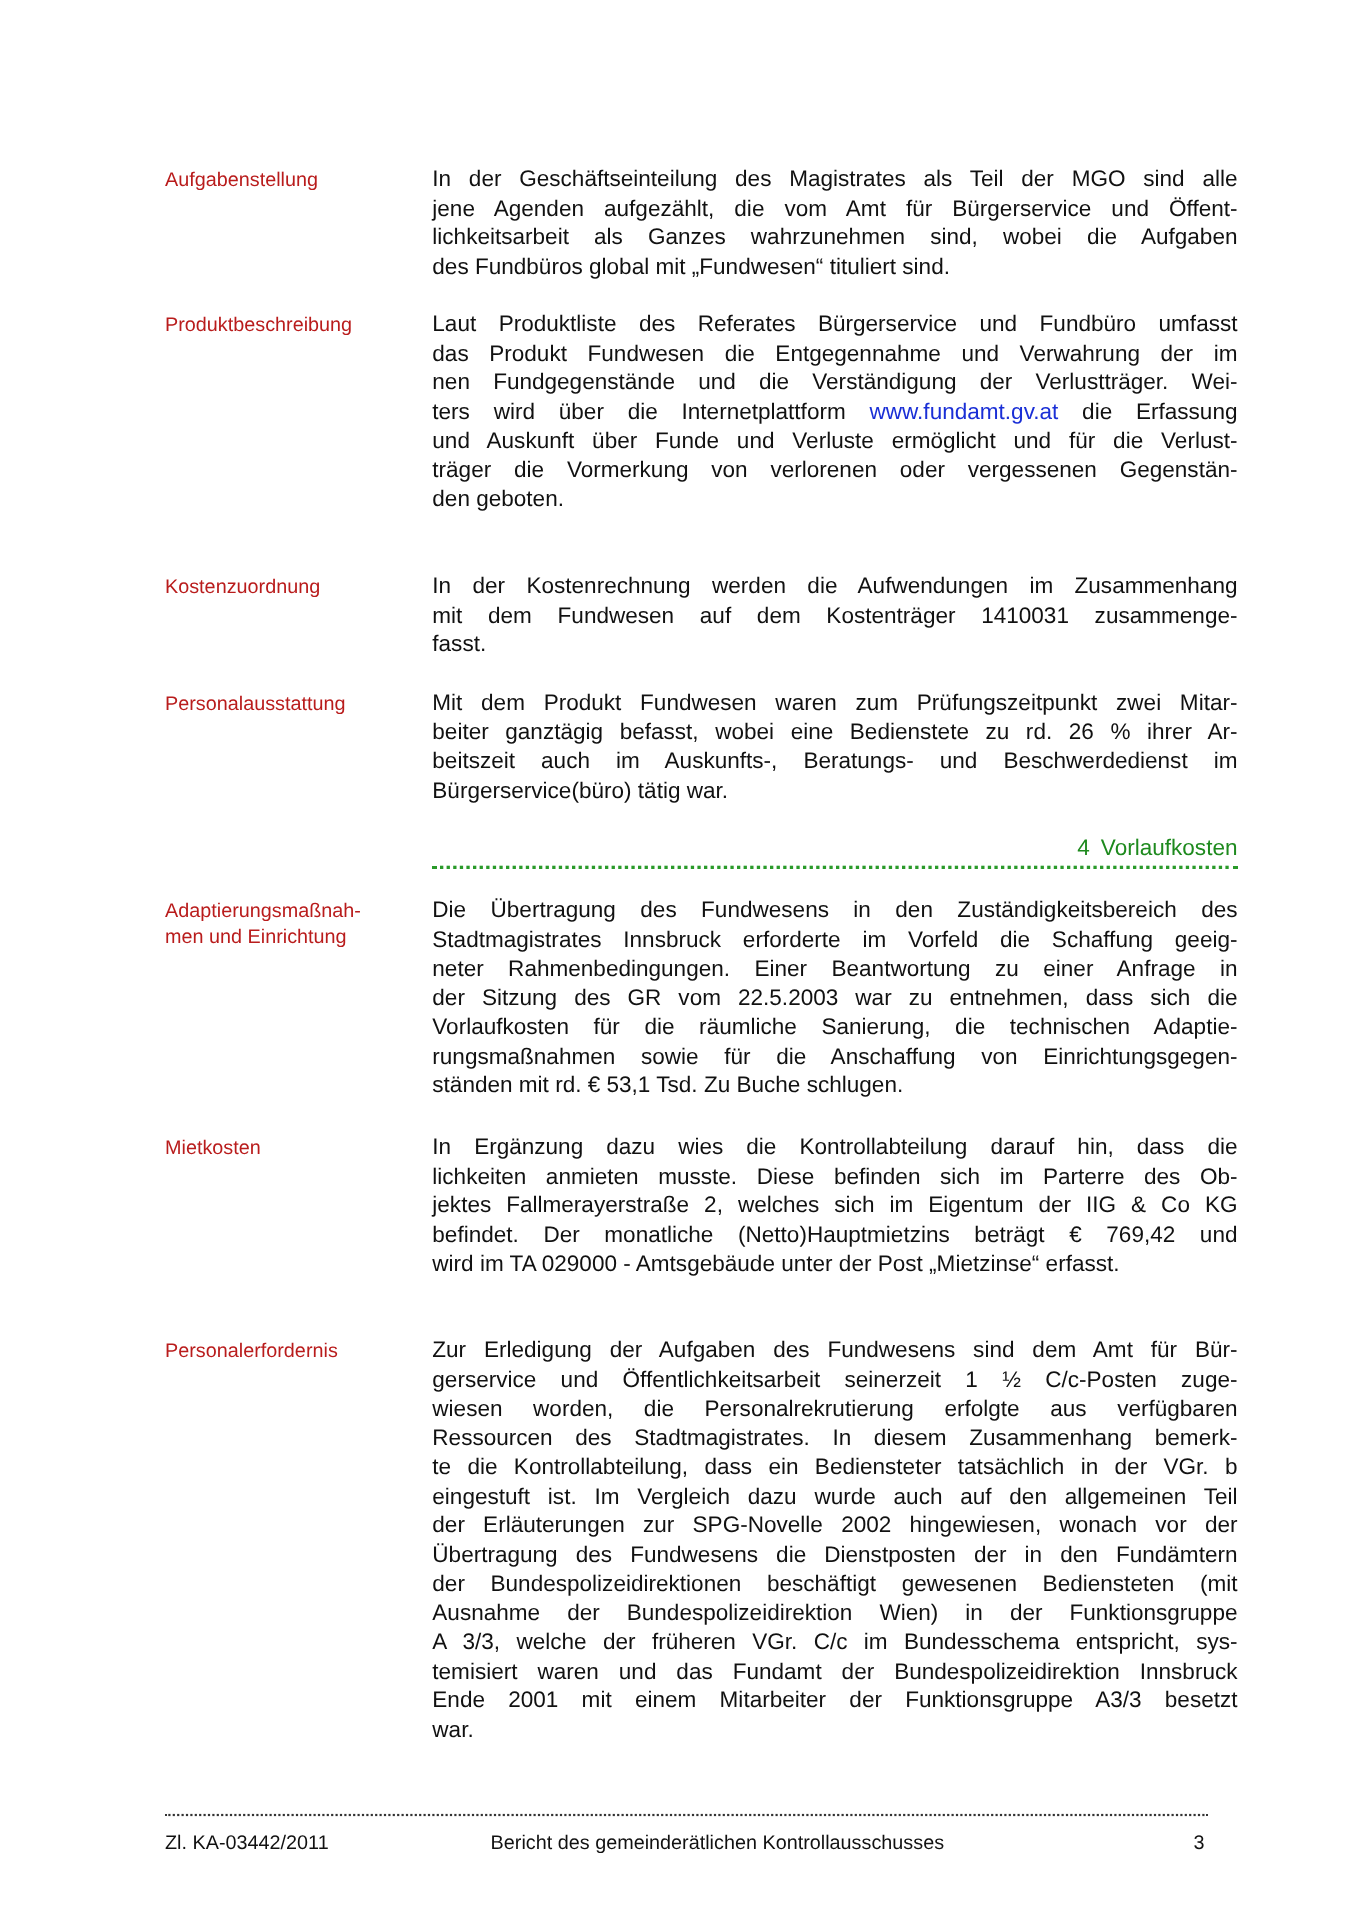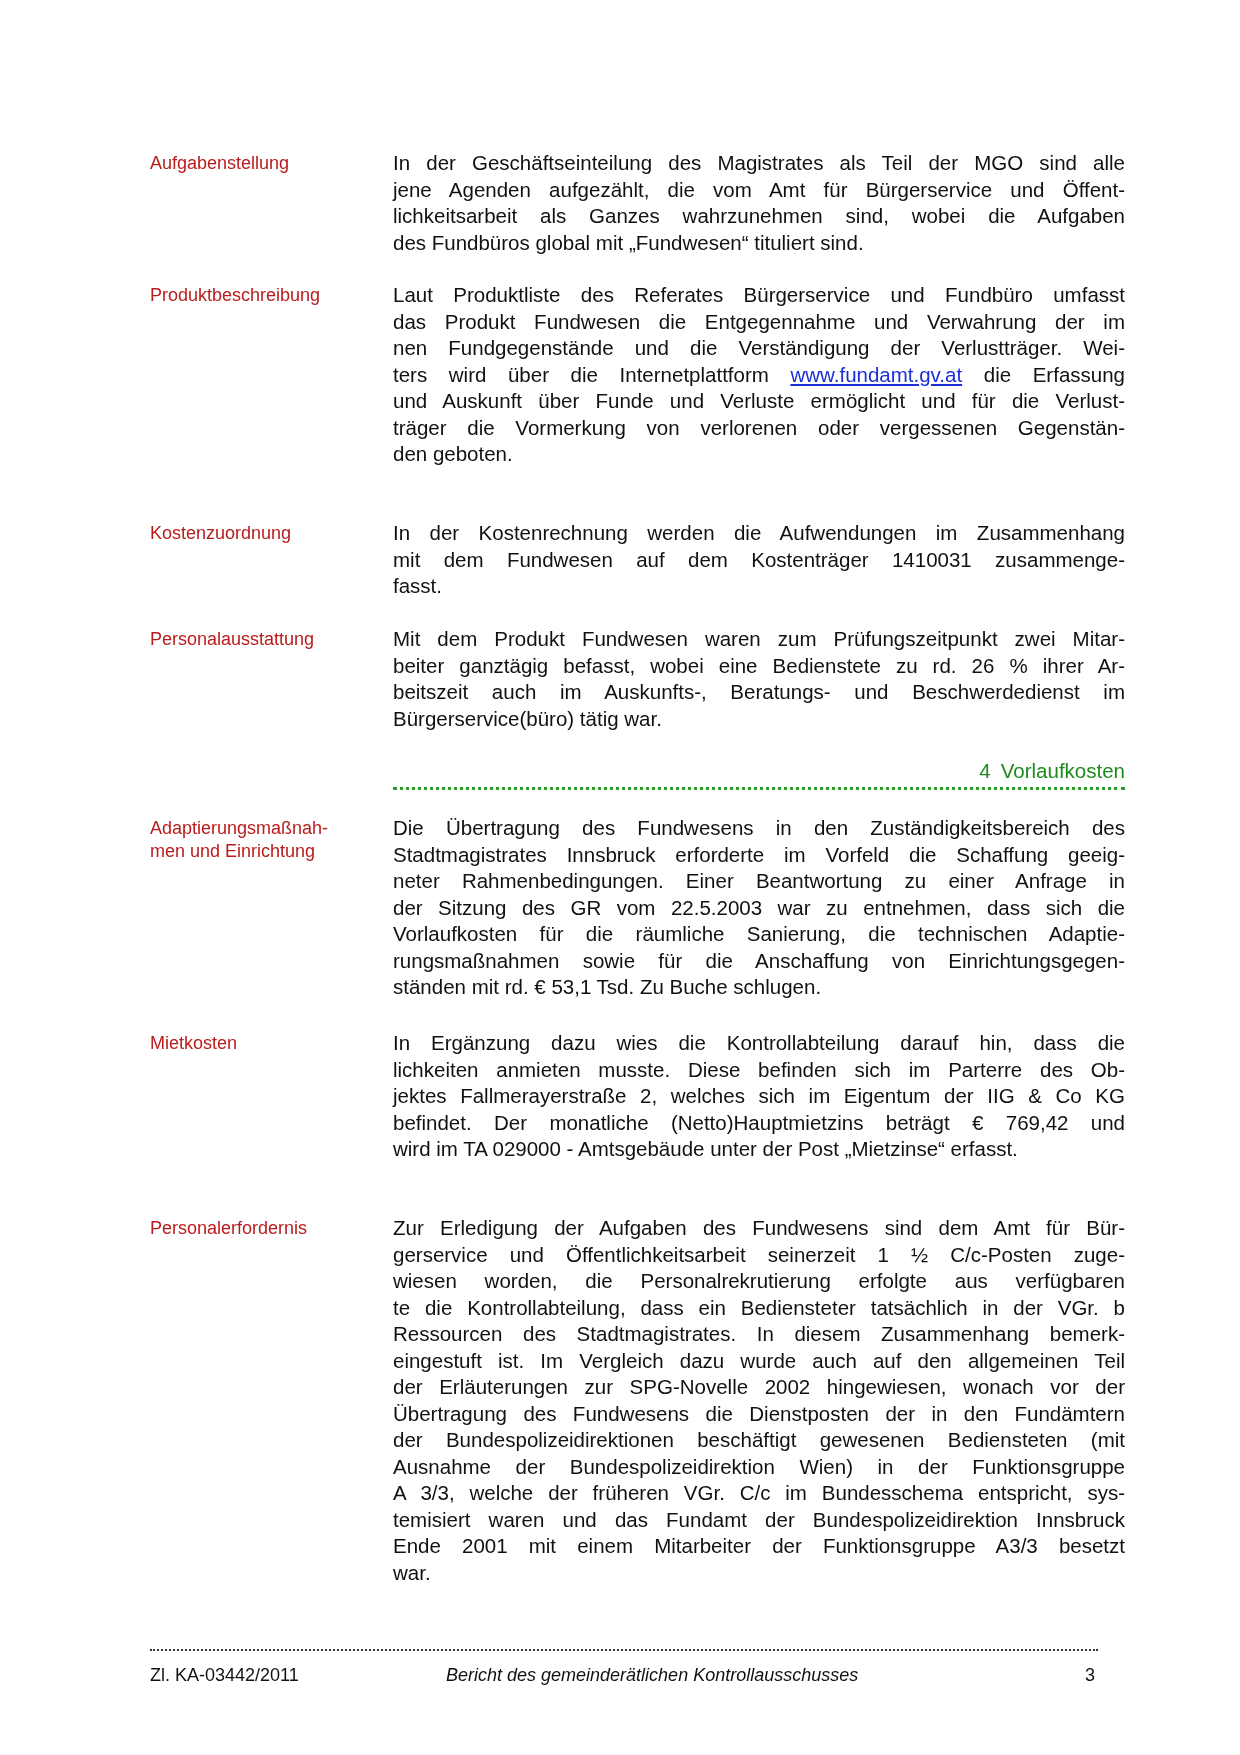--- a/index.html
+++ b/index.html
@@ -6,31 +6,31 @@
   body { width: 1240px; height: 1755px; position: relative; overflow: hidden;
          font-family: "Liberation Sans", sans-serif; color: #111111; }
   .section { position: absolute; left: 150px; width: 975px; }
   .label { position: absolute; left: 0; top: 2px; width: 225px;
            color: #b91c1c; font-size: 18px; line-height: 22.5px; }
   .body { position: absolute; left: 243px; width: 732px;
           font-size: 20.5px; line-height: 26.5px; text-align: justify;
           -webkit-hyphens: manual; hyphens: manual; }
   .body .line { display: block; text-align: justify; text-align-last: justify; white-space: nowrap; }
   .body .line.last { text-align-last: left; }
-  .link { color: #1a2fd6; text-decoration: underline; }
+  .link { color: #1a2fd6; }
   .heading { position: absolute; left: 393px; width: 732px; top: 758px;
              text-align: right; color: #1e8a1e; font-size: 20.5px; line-height: 26px; }
   .heading .num { margin-right: 10px; }
   .heading-rule { position: absolute; left: 393px; width: 732px; top: 787px;
                   border-top: 3px dotted #2a9a2a; height: 0; }
   .footer-rule { position: absolute; left: 150px; width: 948px; top: 1649px;
                  border-top: 2px dotted #333333; height: 0; }
   .footer { position: absolute; top: 1665px; font-size: 18px; color: #111111; text-align: right; }
   .footer.left { left: 150px; }
-  .footer.center { left: 446px; font-style: italic; }
+  .footer.center { left: 446px; }
   .footer.right { left: 1085px; }
 </style>
 </head>
 <body>
 
 <div class="section" style="top:150px;">
   <div class="label">Aufgabenstellung</div>
   <div class="body">
     <span class="line">In der Geschäftseinteilung des Magistrates als Teil der MGO sind alle</span>
     <span class="line">jene Agenden aufgezählt, die vom Amt für Bürgerservice und Öffent-</span>
@@ -102,22 +102,22 @@
     <span class="line last">wird im TA 029000  - Amtsgebäude unter der Post „Mietzinse“ erfasst.</span>
   </div>
 </div>
 
 <div class="section" style="top:1215px;">
   <div class="label">Personalerfordernis</div>
   <div class="body">
     <span class="line">Zur Erledigung der Aufgaben des Fundwesens sind dem Amt für Bür-</span>
     <span class="line">gerservice und Öffentlichkeitsarbeit seinerzeit 1 ½ C/c-Posten zuge-</span>
     <span class="line">wiesen worden, die Personalrekrutierung erfolgte aus verfügbaren</span>
+    <span class="line">Ressourcen des Stadtmagistrates. In diesem Zusammenhang bemerk-</span>
     <span class="line">te die Kontrollabteilung, dass ein Bediensteter tatsächlich in der VGr. b</span>
-    <span class="line">Ressourcen des Stadtmagistrates. In diesem Zusammenhang bemerk-</span>
     <span class="line">eingestuft ist. Im Vergleich dazu wurde auch auf den allgemeinen Teil</span>
     <span class="line">der Erläuterungen zur SPG-Novelle 2002 hingewiesen, wonach vor der</span>
     <span class="line">Übertragung des Fundwesens die Dienstposten der in den Fundämtern</span>
     <span class="line">der Bundespolizeidirektionen beschäftigt gewesenen Bediensteten (mit</span>
     <span class="line">Ausnahme der Bundespolizeidirektion Wien) in der Funktionsgruppe</span>
     <span class="line">A 3/3, welche der früheren VGr. C/c im Bundesschema entspricht, sys-</span>
     <span class="line">temisiert waren und das Fundamt der Bundespolizeidirektion Innsbruck</span>
     <span class="line">Ende 2001 mit einem Mitarbeiter der Funktionsgruppe A3/3 besetzt</span>
     <span class="line last">war.</span>
   </div>

